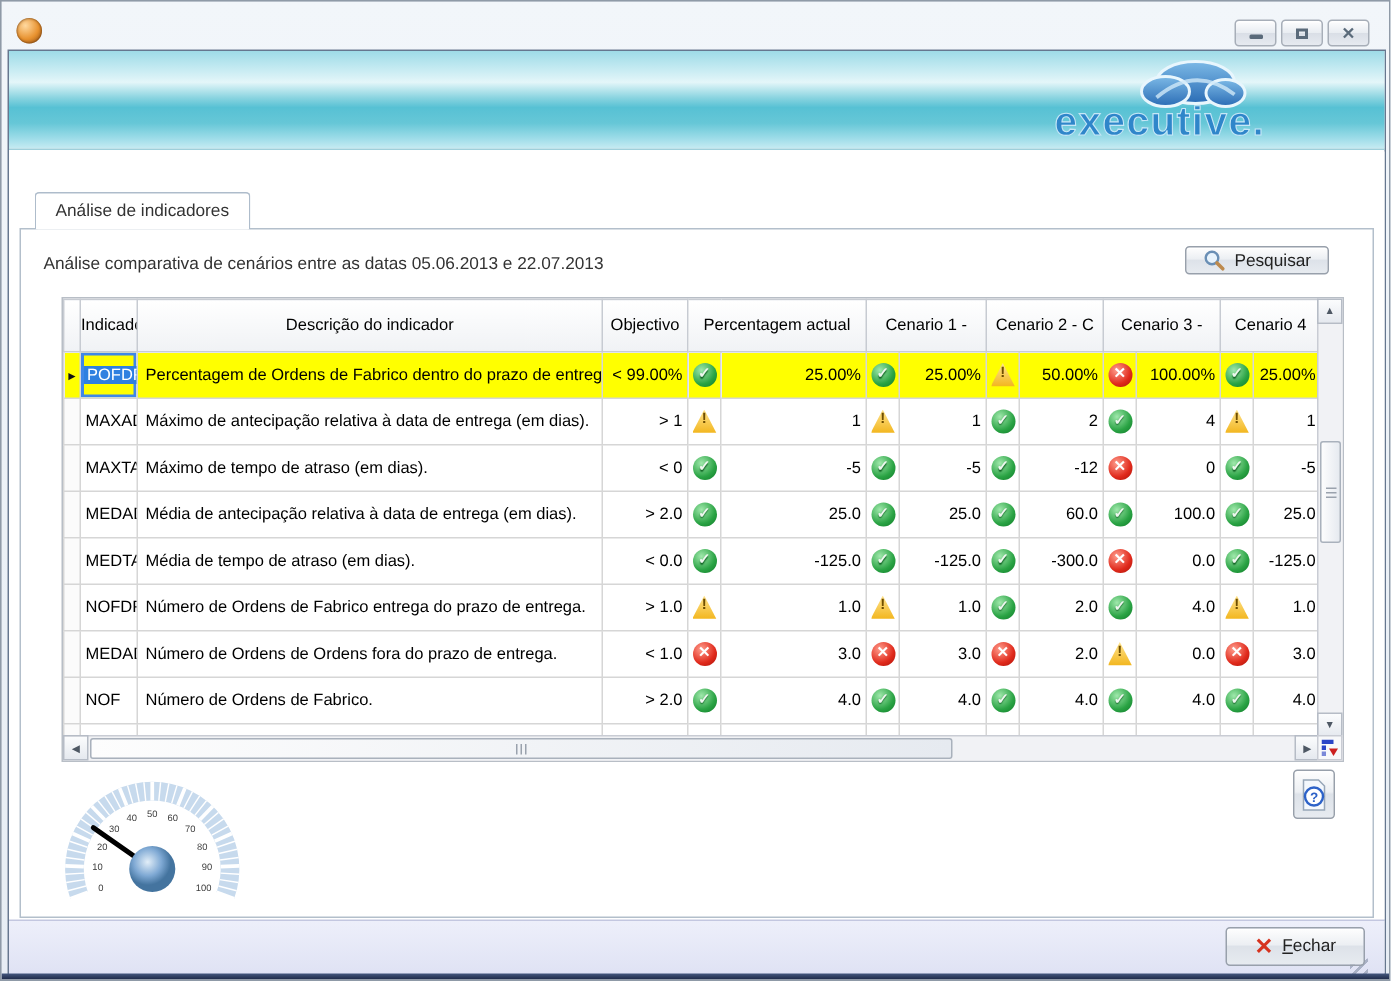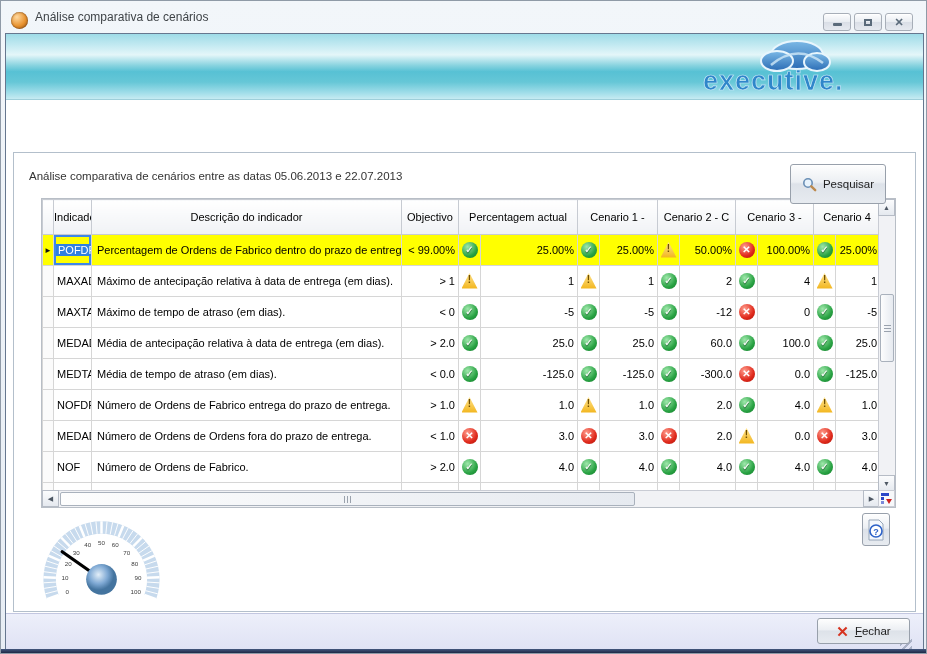--- a/index.html
+++ b/index.html
@@ -47,21 +47,21 @@
   }
   .tabpage { position:absolute; left:12px; top:151px; width:903px; height:460px; background:#fff; border:1px solid #b3bfcb; z-index:2; }
   .caption { position:absolute; left:28px; top:169px; font-size:11.5px; color:#333; z-index:4; }
   .btn {
     position:absolute; border:1px solid #98a0ab; border-radius:3px;
     background: linear-gradient(#fefefe,#eceff3 45%,#dde2e9 50%,#e7ebf0);
     box-shadow: inset 0 1px 0 #fff;
     display:flex; align-items:center; justify-content:center; gap:6px;
     font-size:11.5px; color:#222; cursor:default; z-index:5;
   }
-  #search-btn { left:789px; top:163px; width:96px; height:40px; }
+  #search-btn { left:789px; top:163px; width:96px; height:19px; }
   #close-btn  { left:816px; top:617px; width:93px; height:26px; }
   #help-btn   { left:861px; top:512px; width:28px; height:33px; }
   
   .grid { position:absolute; left:40px; top:197px; width:855px; height:310px; z-index:4; background:#fff; border:1px solid #b8bec6;}
   .grid-scroll { position:absolute; left:0; top:0; width:838px; height:293px; overflow:hidden; }
   table { border-collapse:collapse; table-layout:fixed; width:838px; }
   th {
     height:35px; border:1px solid #c7cbd2; font-weight:normal; font-size:11px; color:#000;
     background: linear-gradient(#ffffff,#f0f2f5); overflow:hidden; white-space:nowrap; text-align:center;
   }
@@ -101,21 +101,20 @@
   .grip { position:absolute; left:899px; top:638px; width:12px; height:12px;
           background: repeating-linear-gradient(135deg, transparent 0 3px, #aab2c6 3px 5px); }
   .mono-x { color:#d6331f; font-size:15px; font-weight:bold; line-height:1; }
 </style>
 </head>
 <body>
 
 <div class="window">
 
   <div class="win-icon"></div>
-  <div class="win-title">Análise comparativa de cenários</div>
   <div class="winbtn" style="left:822px">
       <span class="bar"></span>
     </div>
   <div class="winbtn" style="left:853px">
       <span class="sq"></span>
     </div>
   <div class="winbtn" style="left:884px">
       <span>✕</span>
     </div>
 
@@ -131,20 +130,23 @@
     </defs>
     <ellipse cx="108" cy="20" rx="26" ry="14" fill="url(#lg1)" stroke="#e8f6fd" stroke-width="2"></ellipse>
     <ellipse cx="88" cy="26" rx="16" ry="10" fill="url(#lg1)" stroke="#e8f6fd" stroke-width="2"></ellipse>
     <ellipse cx="128" cy="27" rx="13" ry="9" fill="url(#lg1)" stroke="#e8f6fd" stroke-width="2"></ellipse>
     <path d="M82 30 Q 108 8 134 28" fill="none" stroke="#cfe9f8" stroke-width="2.5" opacity="0.8"></path>
     <text x="14" y="55" font-family="Liberation Sans, sans-serif" font-size="27" font-weight="bold" letter-spacing="1" fill="#2f86ca" stroke="#c6e7f7" stroke-width="0.7">executive.</text>
   </svg>
 
   <div class="content"></div>
   <div class="tabpage"></div>
+  <div class="tab">
+      <span>Análise de indicadores</span>
+    </div>
   <div class="caption">Análise comparativa de cenários entre as datas 05.06.2013 e 22.07.2013</div>
 
   <div class="btn" id="search-btn">
     <svg width="15" height="15" viewBox="0 0 15 15">
       <circle cx="6" cy="6" r="4.2" fill="#e8f3fc" stroke="#6a8fb5" stroke-width="1.6"></circle>
       <line x1="9.3" y1="9.3" x2="13.2" y2="13.2" stroke="#bd8a4e" stroke-width="2.4" stroke-linecap="round"></line>
     </svg>
     <span>Pesquisar</span>
   </div>
 

